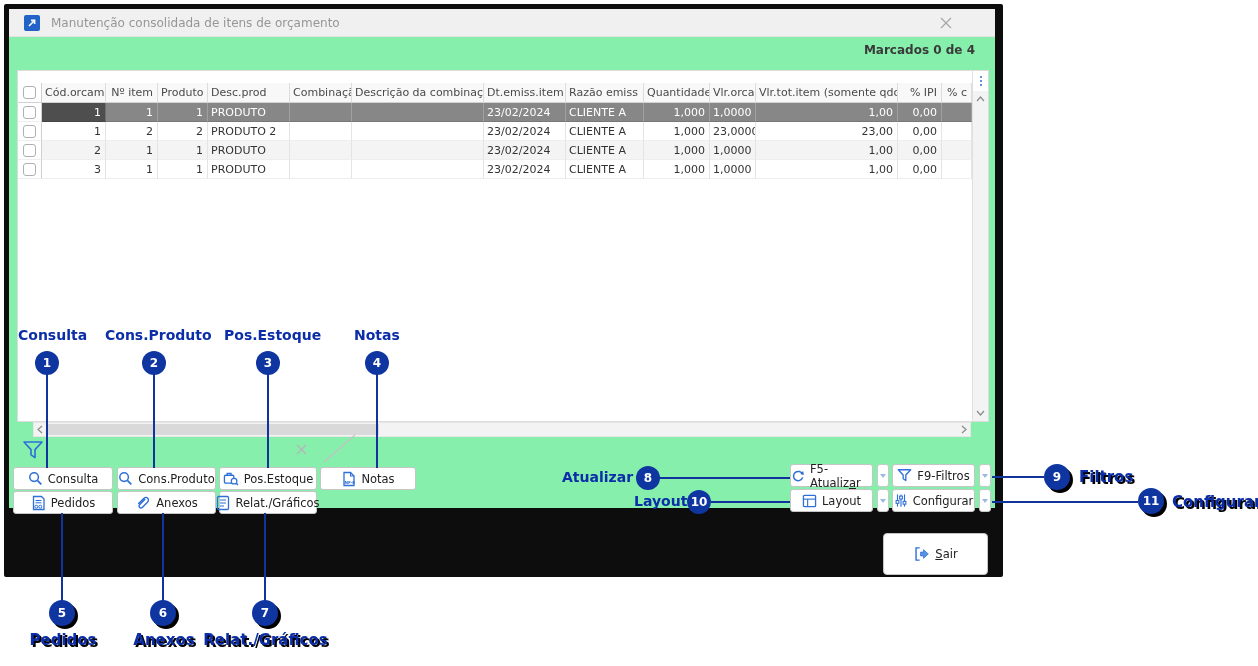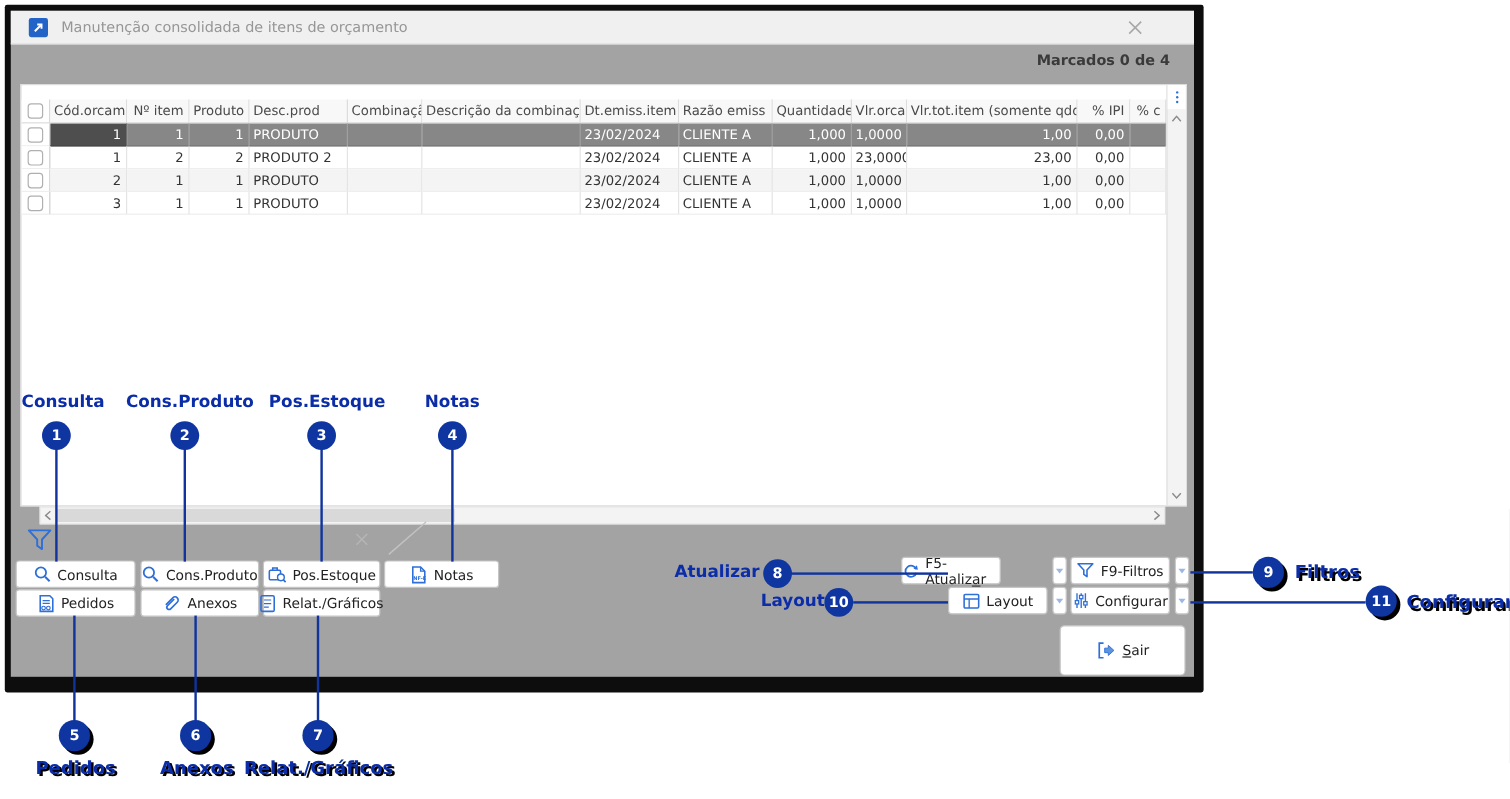--- a/index.html
+++ b/index.html
@@ -3,22 +3,22 @@
 <meta charset="utf-8">
 <style>
   * { box-sizing: border-box; margin: 0; padding: 0; }
   html,body { width:1258px; height:666px; background:#fff; overflow:hidden;
               font-family:"DejaVu Sans","Liberation Sans",sans-serif; }
   #stage { position:relative; width:1258px; height:666px; background:#fff; }
 
   
   #window { position:absolute; left:4px; top:4px; width:999px; height:573px;
             background:#0d0d0d; border-radius:2px; }
-  #win-inner { position:absolute; left:5px; top:5px; width:986px; height:555px;
-               background:#a3a3a3; }
+  #win-inner { position:absolute; left:5px; top:5px; width:986px; height:499px;
+               background:#86efac; }
 
   
   .titlebar { position:absolute; left:0; top:0; width:100%; height:28px;
               background:#f0f0f0; border-bottom:1px solid #e2e2e2;
               display:flex; align-items:center; }
   .win-ico { width:16px; height:16px; margin-left:15px; background:#2263c8;
              border-radius:2px; display:flex; align-items:center; justify-content:center; }
   .win-title { margin-left:11px; font-size:12px; color:#969696; }
   .close-btn { position:absolute; right:38px; top:3px; width:22px; height:22px;
                display:flex; align-items:center; justify-content:center; cursor:default; }
@@ -318,21 +318,21 @@
       <div class="btn" style="left:210px; top:482px; width:98px;">
         <svg width="14" height="16" viewBox="0 0 14 16">
           <rect x="1.5" y="1.5" width="11" height="13" rx="1.2" fill="none" stroke="#2e6fd8" stroke-width="1.3"></rect>
           <line x1="4" y1="5" x2="10" y2="5" stroke="#2e6fd8" stroke-width="1"></line>
           <line x1="4" y1="8" x2="10" y2="8" stroke="#2e6fd8" stroke-width="1"></line>
           <line x1="4" y1="11" x2="8" y2="11" stroke="#2e6fd8" stroke-width="1"></line>
         </svg>
         <span>Relat./Gráficos</span>
       </div>
 
-      <div class="btn" style="left:742px; top:455px; width:83px;">
+      <div class="btn" style="left:781px; top:455px; width:83px;">
         <svg width="14" height="14" viewBox="0 0 16 16">
           <path d="M13.2 6.2 A5.3 5.3 0 1 0 13.3 9.6" fill="none" stroke="#2e6fd8" stroke-width="1.7"></path>
           <polygon points="10.6,5.6 14.8,6.6 13.8,2.4" fill="#2e6fd8"></polygon>
         </svg>
         <span><span>F5-Atualiz</span><span class="u">a</span><span>r</span></span>
       </div>
       <div class="dd" style="left:868px; top:455px;">
           <b></b>
         </div>
 
@@ -366,21 +366,21 @@
           <rect x="2.4" y="8.5" width="3.2" height="3.2" fill="#fff" stroke="#2e6fd8" stroke-width="1.2"></rect>
           <rect x="6.4" y="3.5" width="3.2" height="3.2" fill="#fff" stroke="#2e6fd8" stroke-width="1.2"></rect>
           <rect x="10.4" y="9.5" width="3.2" height="3.2" fill="#fff" stroke="#2e6fd8" stroke-width="1.2"></rect>
         </svg>
         <span>Configurar</span>
       </div>
       <div class="dd" style="left:970px; top:480px;">
           <b></b>
         </div>
 
-      <div class="btn" style="left:874px; top:512px; width:105px; height:42px; border-radius:4px;">
+      <div class="btn" style="left:874px; top:524px; width:105px; height:42px; border-radius:4px;">
         <svg width="17" height="16" viewBox="0 0 18 17">
           <path d="M7 2 H3.2 v13 H7" fill="none" stroke="#2e6fd8" stroke-width="1.5"></path>
           <path d="M8 6.5 h3.2 V4 l5 4.5 -5 4.5 V10.5 H8 z" fill="#5b93e0" stroke="#2e6fd8" stroke-width="0.8"></path>
         </svg>
         <span><span class="u">S</span><span>air</span></span>
       </div>
 
     </div>
   </div>
 

